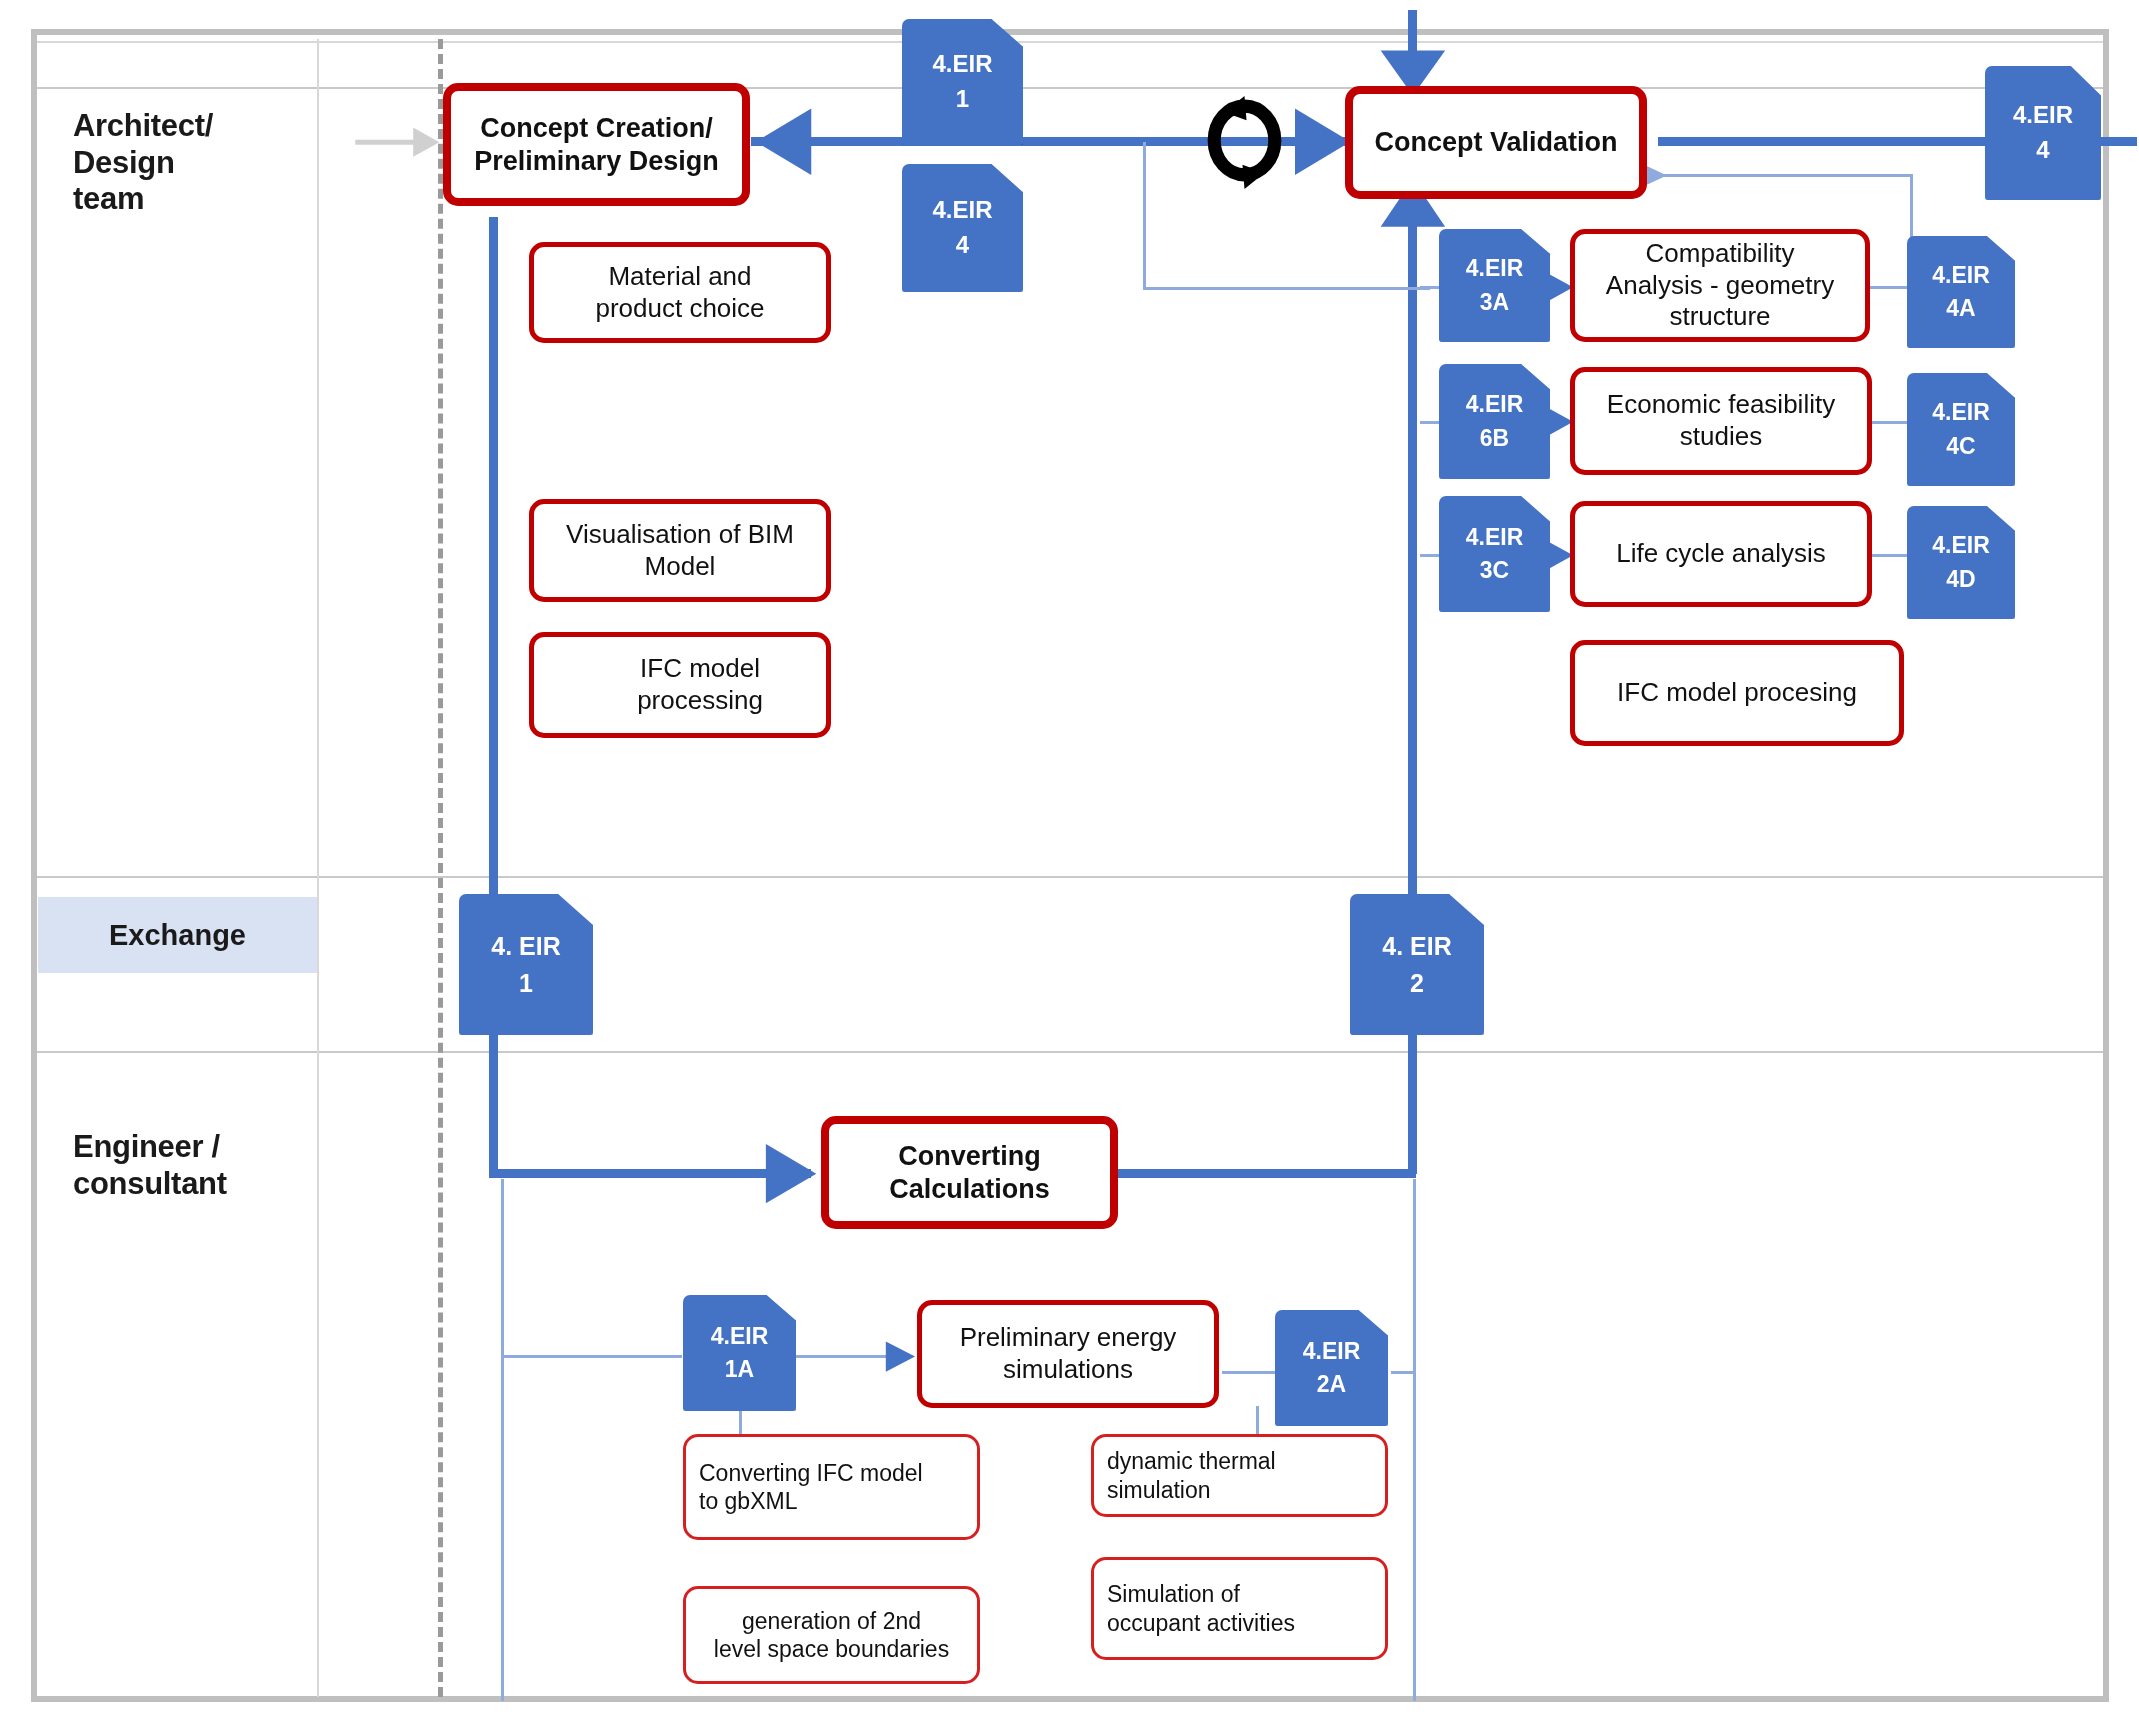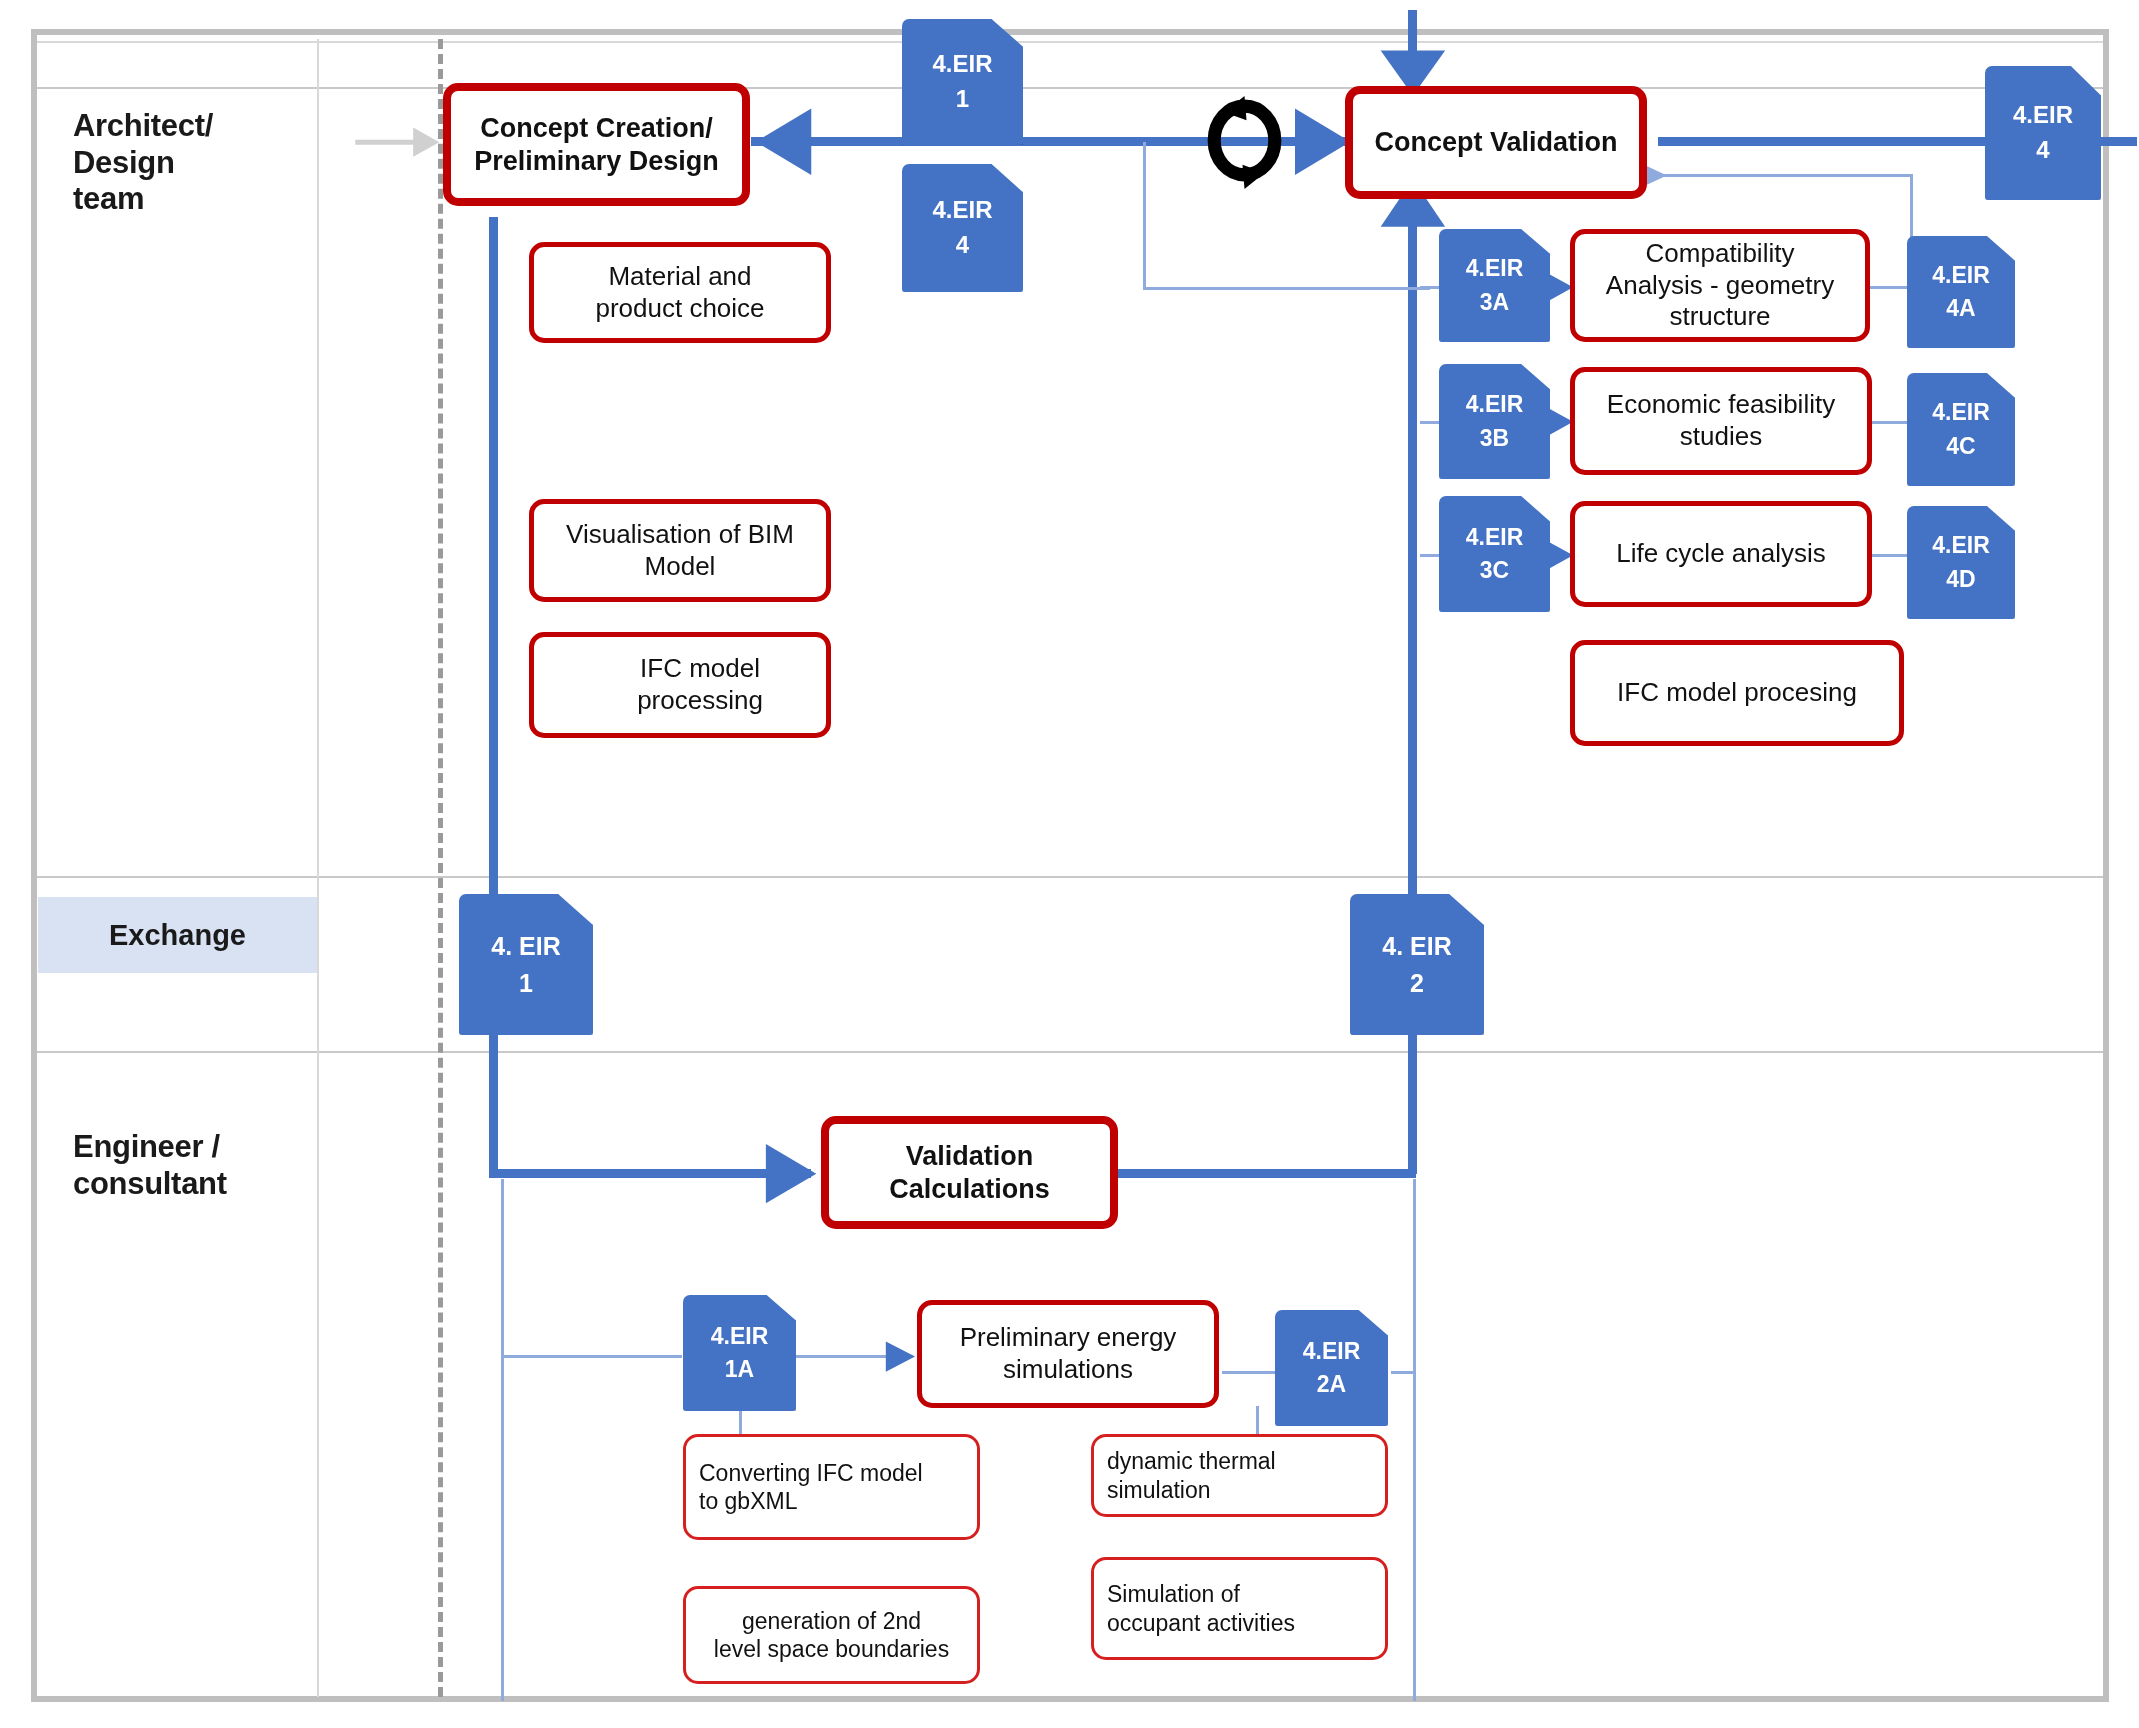--- a/index.html
+++ b/index.html
@@ -231,21 +231,21 @@
   <div class="pbox med" style="left:1570px; top:501px; width:302px; height:106px;">
     <div class="txt">Life cycle analysis</div>
   </div>
 
   <div class="pbox med" style="left:1570px; top:640px; width:334px; height:106px;">
     <div class="txt">IFC model procesing</div>
   </div>
 
   <div class="pbox thick" style="left:821px; top:1116px; width:297px; height:113px;">
     <div class="txt">
-      <div>Validation</div>
+      <div>Converting</div>
       <div>Calculations</div>
     </div>
   </div>
 
   <div class="pbox med" style="left:917px; top:1300px; width:302px; height:108px;">
     <div class="txt">
       <div>Preliminary energy</div>
       <div>simulations</div>
     </div>
   </div>
@@ -293,21 +293,21 @@
     <span>4</span>
   </div>
 
   <div class="eir" style="left:1439px; top:229px; width:111px; height:113px; font-size:23px;">
     <span>4.EIR</span>
     <span>3A</span>
   </div>
 
   <div class="eir" style="left:1439px; top:364px; width:111px; height:115px; font-size:23px;">
     <span>4.EIR</span>
-    <span>3B</span>
+    <span>6B</span>
   </div>
 
   <div class="eir" style="left:1439px; top:496px; width:111px; height:116px; font-size:23px;">
     <span>4.EIR</span>
     <span>3C</span>
   </div>
 
   <div class="eir" style="left:1907px; top:236px; width:108px; height:112px; font-size:23px;">
     <span>4.EIR</span>
     <span>4A</span>

